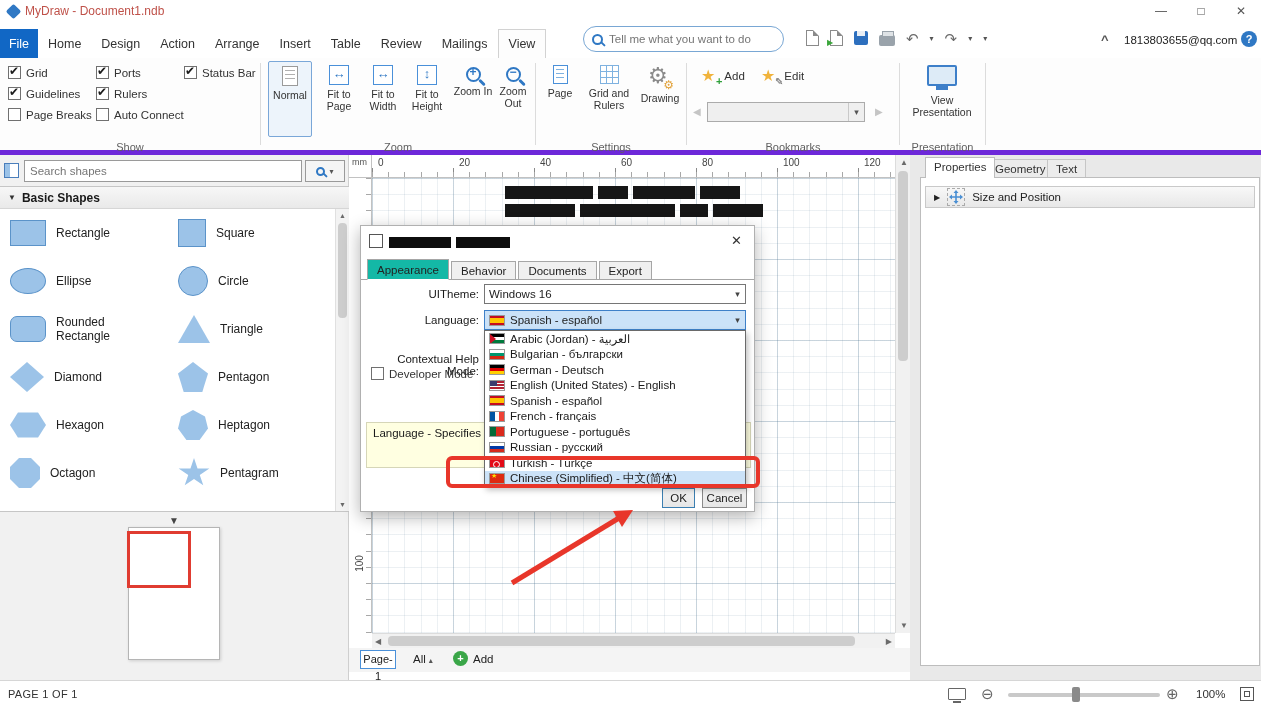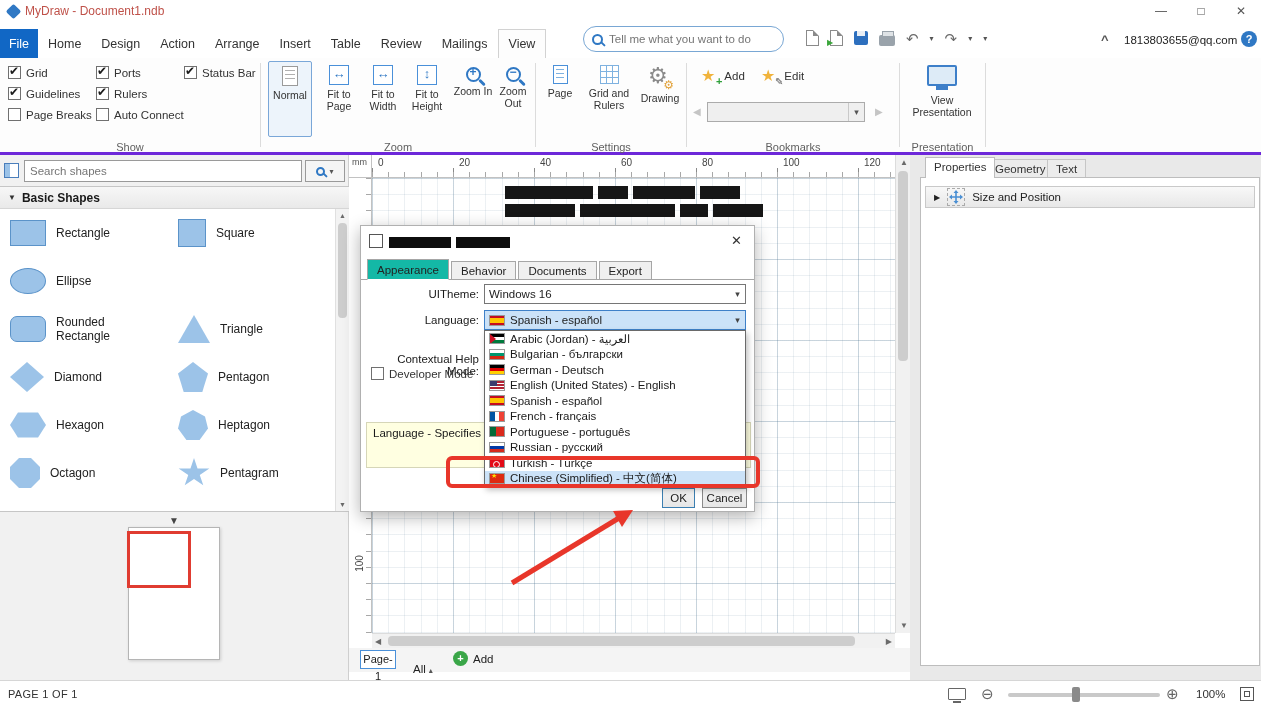--- a/index.html
+++ b/index.html
@@ -30,21 +30,21 @@
   .ic-save{width:14px;height:14px;background:#2d6fbe;border-radius:2px;position:relative}
   .ic-save::after{content:"";position:absolute;left:3px;top:0;width:8px;height:5px;background:#e8eef5}
   .ic-print{width:16px;height:11px;background:#9aa3ab;border-radius:2px;position:relative;margin-top:4px}
   .ic-print::before{content:"";position:absolute;left:3px;top:-4px;width:10px;height:4px;background:#dfe3e6;border:1px solid #9aa3ab}
   .undo,.redo{font-size:15px;color:#6b6b6b;line-height:1}
   .tiny{font-size:8px;color:#555}
   .collapse{position:absolute;left:1101px;top:10px;font-size:13px;font-weight:bold;color:#555}
   .email{position:absolute;left:1124px;top:12px;font-size:11.5px;color:#222}
   .help{position:absolute;left:1241px;top:9px;width:16px;height:16px;border-radius:50%;background:#2f78c4;color:#fff;font-size:11px;font-weight:bold;text-align:center;line-height:16px}
   
-  .ribbon{position:absolute;left:0;top:58px;width:1261px;height:97px;background:#fdfdfd;border-bottom:3px solid #6d28d9}
+  .ribbon{position:absolute;left:0;top:58px;width:1261px;height:97px;background:#fdfdfd;border-bottom:5px solid #6d28d9}
   .vdiv{position:absolute;top:5px;bottom:5px;width:1px;background:#dcdcdc}
   .group{position:absolute;top:0;height:97px}
   .grouplabel{position:absolute;bottom:2px;left:0;right:0;text-align:center;font-size:11px;color:#5f5f5f}
   .cbitem{position:absolute;display:flex;align-items:center;gap:5px;font-size:11.5px;color:#333;cursor:default}
   .cb{width:13px;height:13px;border:1px solid #707070;background:#fff;display:inline-block;position:relative;flex:none}
   .cb.on::after{content:"✔";position:absolute;left:0;top:-3px;font-size:12px;color:#1a1a1a}
   .zbtn{position:absolute;top:3px;height:76px;display:flex;flex-direction:column;align-items:center;gap:3px;font-size:10.5px;color:#333;text-align:center;line-height:1.15;padding-top:4px}
   .zbtn.sel{border:1px solid #7aa7d8;background:#edf4fb;border-radius:2px}
   .docic{width:16px;height:20px;background:#fff;border:1px solid #9a9a9a;position:relative}
   .docic::after{content:"";position:absolute;left:2px;top:3px;width:10px;height:1px;background:#b0b0b0;box-shadow:0 4px #b0b0b0,0 8px #b0b0b0}
@@ -96,21 +96,21 @@
   .grid{position:absolute;left:23px;top:23px;right:15px;bottom:47px;background:#fff;background-image:repeating-linear-gradient(to right,rgba(70,110,140,.10) 0 1px,transparent 1px 16.2px),repeating-linear-gradient(to bottom,rgba(70,110,140,.10) 0 1px,transparent 1px 16.2px),repeating-linear-gradient(to right,rgba(70,110,140,.22) 0 1px,transparent 1px 81px),repeating-linear-gradient(to bottom,rgba(70,110,140,.22) 0 1px,transparent 1px 81px)}
   .redline{position:absolute;display:flex;gap:5px}
   .blk{background:#161616;height:13px}
   .vscroll{position:absolute;right:0;top:0;width:15px;bottom:47px;background:#f1f1f1;border-left:1px solid #dcdcdc}
   .vscroll .thumb{position:absolute;left:2px;top:16px;width:10px;height:190px;background:#cdcdcd;border-radius:4px}
   .hscroll{position:absolute;left:23px;right:15px;bottom:32px;height:15px;background:#f1f1f1;border-top:1px solid #dcdcdc}
   .hscroll .thumb{position:absolute;left:16px;right:40px;top:2px;height:10px;background:#cdcdcd;border-radius:4px}
   .sa{font-size:8px;color:#6a6a6a;position:absolute}
   .pagesbar{position:absolute;left:0;right:0;bottom:8px;height:24px;background:#f4f4f4;display:block}
   .pgtab{position:absolute;left:11px;top:2px;width:36px;height:19px;background:#fff;border:1px solid #4a90d9;font-size:11px;text-align:center;line-height:17px;color:#1a1a1a}
-  .allbtn{position:absolute;left:64px;top:15px;font-size:11.5px;color:#222;display:flex;gap:3px;align-items:flex-end}
+  .allbtn{position:absolute;left:64px;top:5px;font-size:11.5px;color:#222;display:flex;gap:3px;align-items:flex-end}
   .addbtn{position:absolute;left:104px;top:3px;display:flex;align-items:center;gap:5px;font-size:11.5px;color:#222}
   .addcirc{width:15px;height:15px;border-radius:50%;background:#3aa648;color:#fff;font-size:11px;font-weight:bold;text-align:center;line-height:15px}
   
   .rightpanel{position:absolute;left:920px;top:155px;width:341px;height:511px}
   .rtab{position:absolute;font-size:11.5px;padding:0 8px;line-height:19px;background:#ececec;border:1px solid #c6c6c6;color:#333;top:4px;height:19px}
   .rtab.active{background:#fff;border:1px solid #bdbdbd;border-bottom:none;top:2px;height:21px;z-index:2}
   .rbody{position:absolute;left:0;top:22px;width:340px;bottom:0;background:#fff;border:1px solid #bdbdbd}
   .sechdr{position:absolute;left:4px;right:4px;top:8px;height:22px;background:linear-gradient(#f8f8f8,#e8e8e8);border:1px solid #c9c9c9;display:flex;align-items:center;gap:7px;padding-left:8px;font-size:11.5px;color:#222}
   .sechdr .tri{font-size:8px;color:#222}
   .moveic{border:1px dashed #aaa;padding:1px;line-height:0}
@@ -354,20 +354,24 @@
       <span>Rectangle</span>
     </div>
     <div class="cell" style="left:178px;top:22px">
       <span class="shp" style="width:28px;height:28px"></span>
       <span>Square</span>
     </div>
     <div class="cell" style="left:10px;top:70px">
       <span class="shp" style="width:36px;height:26px;border-radius:50%"></span>
       <span>Ellipse</span>
     </div>
+    <div class="cell" style="left:178px;top:70px">
+      <span class="shp" style="width:30px;height:30px;border-radius:50%"></span>
+      <span>Circle</span>
+    </div>
     <div class="cell" style="left:10px;top:118px">
       <span class="shp" style="width:36px;height:26px;border-radius:7px"></span>
       <span style="width:92px">Rounded Rectangle</span>
     </div>
     <div class="cell" style="left:178px;top:118px">
       <span class="shp noborder" style="width:32px;height:28px;clip-path:polygon(50% 0,100% 100%,0 100%)"></span>
       <span>Triangle</span>
     </div>
     <div class="cell" style="left:10px;top:166px">
       <span class="shp noborder" style="width:34px;height:30px;clip-path:polygon(50% 0,100% 50%,50% 100%,0 50%)"></span>

